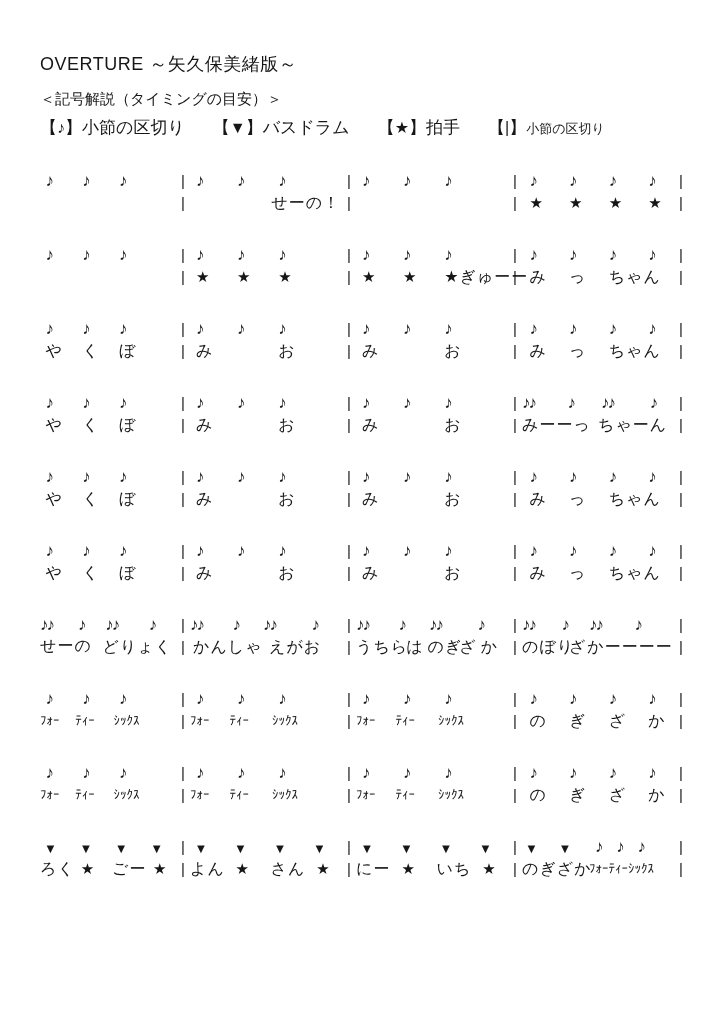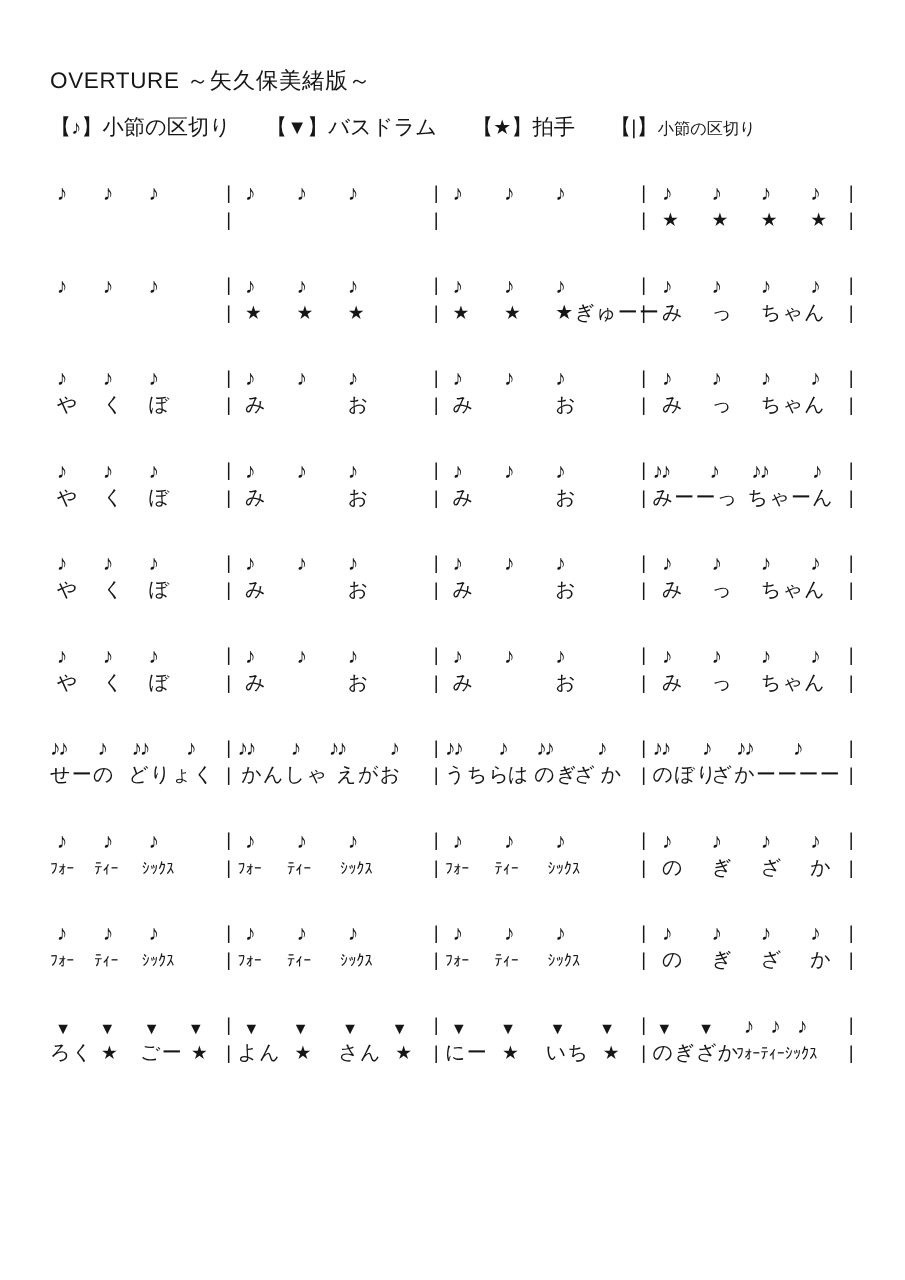--- a/index.html
+++ b/index.html
@@ -32,20 +32,21 @@
   .tok.tri{font-size:13px;top:2px;}
   .tok.star{font-size:15px;}
   .tok.hw{font-size:13px;letter-spacing:0;}
   .tok.right{right:2px;}
 </style>
 </head>
 <body>
 
 <div class="page">
   <h1 class="title">OVERTURE ～矢久保美緒版～</h1>
+  <div class="legend-heading">＜記号解説（タイミングの目安）＞</div>
   <div class="legend" id="legend">
       <span class="legend-item"><span class="bracket">【</span><span class="sym">♪</span><span class="bracket">】</span><span class="label">小節の区切り</span></span>
       <span class="legend-item"><span class="bracket">【</span><span class="sym">▼</span><span class="bracket">】</span><span class="label">バスドラム</span></span>
       <span class="legend-item"><span class="bracket">【</span><span class="sym">★</span><span class="bracket">】</span><span class="label">拍手</span></span>
       <span class="legend-item small-label"><span class="bracket">【</span><span class="sym">|</span><span class="bracket">】</span><span class="label">小節の区切り</span></span>
     </div>
   <div class="systems" id="systems">
       <div class="system">
         <div class="measure first">
           <div class="line sym-line">
@@ -58,20 +59,23 @@
         <div class="barcol">
           <div class="line bar">|</div>
           <div class="line bar">|</div>
         </div>
         <div class="measure">
           <div class="line sym-line">
             <span class="tok" style="left: 4%;">♪</span>
             <span class="tok" style="left: 31%;">♪</span>
             <span class="tok" style="left: 58%;">♪</span>
           </div>
+          <div class="line lyr-line">
+            <span class="tok right">せーの！</span>
+          </div>
         </div>
         <div class="barcol">
           <div class="line bar">|</div>
           <div class="line bar">|</div>
         </div>
         <div class="measure">
           <div class="line sym-line">
             <span class="tok" style="left: 4%;">♪</span>
             <span class="tok" style="left: 31%;">♪</span>
             <span class="tok" style="left: 58%;">♪</span>

